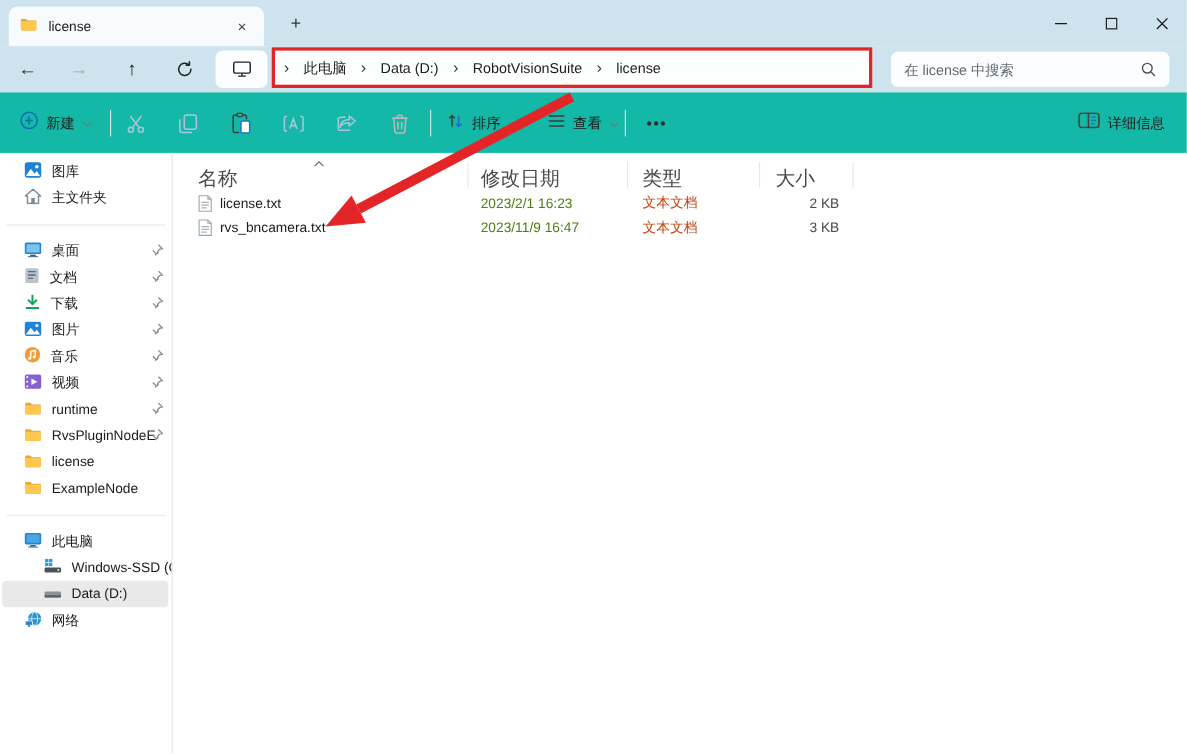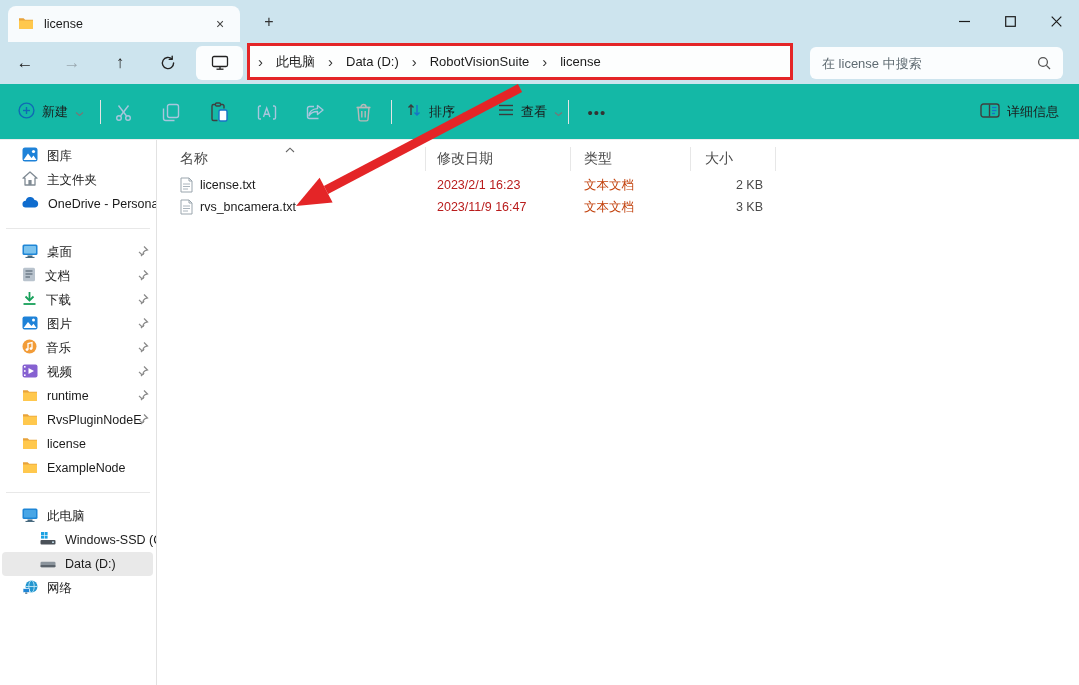--- a/index.html
+++ b/index.html
@@ -54,29 +54,29 @@
   .sb-item { height:24px; display:flex; align-items:center; gap:9px; padding-left:22px;
              font-size:12.5px; color:#1b1b1b; position:relative; white-space:nowrap; }
   .sb-item.indent { padding-left:40px; }
   .sb-item.selected { background:#e9e9e9; border-radius:4px; margin:0 3px 0 2px; padding-left:38px; }
   .sb-label { overflow:hidden; }
   .sb-pin { position:absolute; right:7px; top:5px; }
   .sb-divider { height:1px; background:#e8e8e8; margin:12px 6px 11px 6px; }
 
   .main { position:absolute; top:140px; left:158px; right:0; bottom:0; background:#fff; }
   .header-row { position:relative; height:30px; margin-top:4px; }
-  .col-head { position:absolute; top:6px; font-size:14px; color:#4a4a4a; white-space:nowrap; }
+  .col-head { position:absolute; top:6px; font-size:18px; color:#4a4a4a; white-space:nowrap; }
   .col-line { position:absolute; top:3px; width:1px; height:24px; background:#e7e7e7; }
   .sort-caret { position:absolute; left:127px; top:-5px; }
   .file-rows { position:relative; }
   .file-row { height:22px; position:relative; font-size:12.5px; }
   .file-row .cell { position:absolute; top:50%; transform:translateY(-50%); white-space:nowrap; }
   .cell.c-icon { left:22px; display:flex; }
   .cell.c-name { left:42px; color:#1b1b1b; }
-  .cell.c-date { left:279px; color:#b91c1c; }
+  .cell.c-date { left:279px; color:#4d7c0f; }
   .cell.c-type { left:426px; color:#c2410c; }
   .cell.c-size { left:532px; width:73px; text-align:right; color:#4a4a4a; }
 
   .annotation-arrow { position:absolute; top:0; left:0; pointer-events:none; z-index:60; }
 </style>
 </head>
 <body>
 
 <div class="window">
 
@@ -292,28 +292,20 @@
       <span class="sb-label">图库</span>
     </div>
     <div class="sb-item">
       <span>
         <svg width="16" height="15" viewBox="0 0 16 15">
             <path d="M8 1 L15 7.2 h-2 V14 H3 V7.2 H1 z" fill="#fff" stroke="#808b94" stroke-width="1.3" stroke-linejoin="round"></path>
             <rect x="6.4" y="9" width="3.2" height="5" fill="#808b94"></rect>
           </svg>
       </span>
       <span class="sb-label">主文件夹</span>
-    </div>
-    <div class="sb-item">
-      <span>
-        <svg width="17" height="11" viewBox="0 0 17 11">
-            <path d="M4 10.5 a3.4 3.4 0 0 1-.3-6.8 A4.6 4.6 0 0 1 12.5 3 a3.8 3.8 0 0 1 .7 7.5 z" fill="#0f6cce"></path>
-          </svg>
-      </span>
-      <span class="sb-label">OneDrive - Persona</span>
     </div>
 
     <div class="sb-divider"></div>
 
     <div class="sb-item">
       <span>
         <svg width="16" height="14" viewBox="0 0 16 14">
             <rect x="0.5" y="0.5" width="15" height="10.5" rx="1.5" fill="#1f86d6"></rect>
             <rect x="2" y="2" width="12" height="7.5" rx="0.8" fill="#7cc3ee"></rect>
             <rect x="5.5" y="11.5" width="5" height="1.4" fill="#365a72"></rect>

